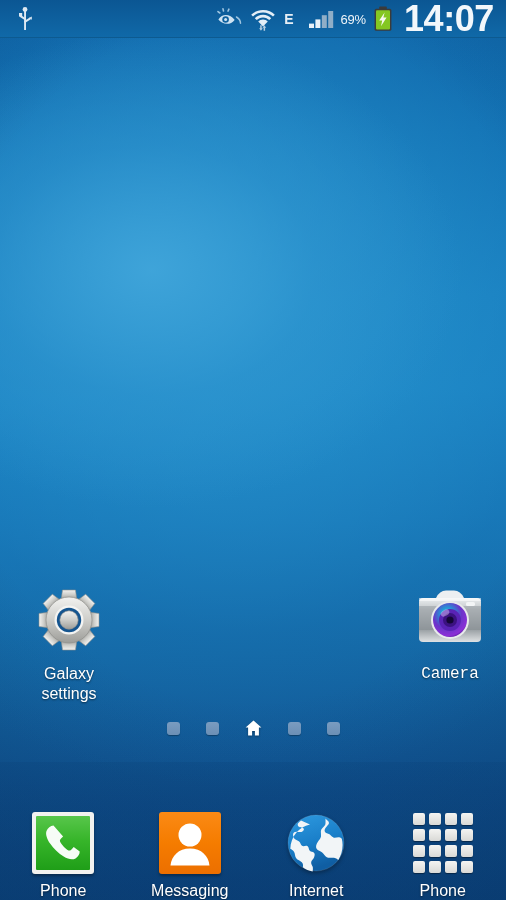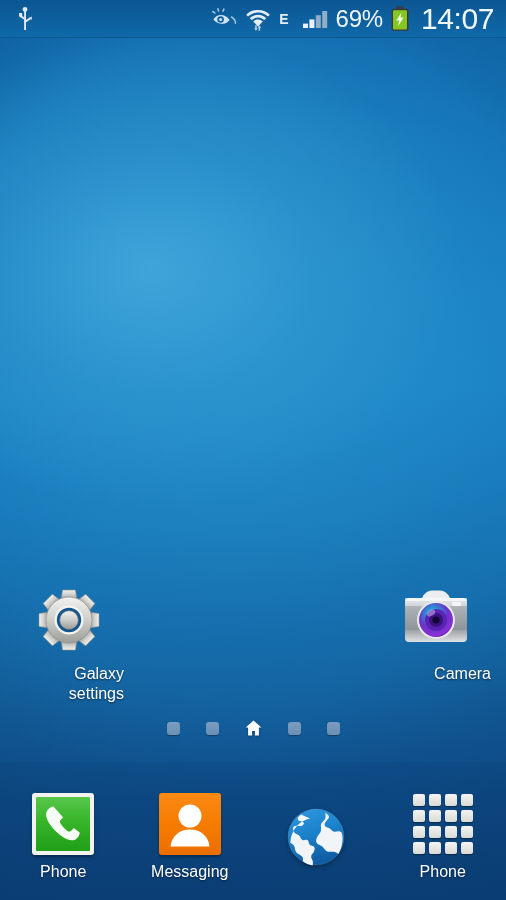--- a/index.html
+++ b/index.html
@@ -62,59 +62,59 @@
   .edge-letter {
     color: #e6eef5;
     font-size: 14px;
     font-weight: bold;
     line-height: 1;
     letter-spacing: 0;
     margin: 0 1px;
   }
   .battery-pct {
     color: #eef4f9;
-    font-size: 24px;
+    font-size: 13px;
     line-height: 1;
     letter-spacing: -0.2px;
     font-weight: 400;
   }
   .clock {
     color: #f2f7fb;
-    font-size: 30px;
+    font-size: 36px;
     line-height: 1;
     letter-spacing: -0.4px;
     margin-left: 4px;
     margin-right: 4px;
-    font-weight: 400;
+    font-weight: 700;
   }
 
   
   .home-icon {
     position: absolute;
     width: 110px;
-    text-align: right;
+    text-align: center;
     cursor: default;
   }
   .home-icon .glyph {
     width: 72px;
     height: 72px;
     margin: 0 auto;
     position: relative;
   }
   .home-icon .label {
     margin-top: 8px;
     color: #ffffff;
     font-size: 16px;
     line-height: 20px;
     text-shadow: 0 1px 2px rgba(0,0,0,0.55);
     white-space: pre-line;
   }
 
   #icon-galaxy-settings { left: 14px; top: 584px; }
-  #icon-camera { left: 381px; top: 584px; }
+  #icon-camera { left: 395px; top: 584px; font-family: Liberation Mono, monospace; }
 
   
   .page-indicator {
     position: absolute;
     left: 0; right: 0;
     top: 720px;
     display: flex;
     justify-content: center;
     align-items: center;
     gap: 26px;
@@ -135,21 +135,21 @@
     filter: drop-shadow(0 1px 1px rgba(0,0,0,0.35));
   }
 
   
   .dock {
     position: absolute;
     left: 0; right: 0;
     bottom: 0;
     height: 126px;
     display: flex;
-    align-items: center;
+    align-items: flex-end;
     padding-top: 12px;
     background: linear-gradient(180deg, rgba(8,62,116,0.22) 0%, rgba(8,58,110,0.38) 100%);
   }
   .dock-item {
     flex: 1 1 0;
     text-align: center;
   }
   .dock-item .glyph {
     width: 62px;
     height: 62px;
@@ -417,20 +417,21 @@
             </linearGradient>
           </defs>
           <circle cx="31" cy="31" r="28" fill="url(#globeGrad)"></circle>
           <g fill="#f2f5f7">
             <path d="M16 8.5 c-2.0 2.0 -4.0 3.0 -3.0 5.2 c1.0 2.2 4.4 1.0 5.6 2.8 c1.0 1.5 -1.0 3.4 -3.0 3.6 c-2.2 0.2 -4.6 -1.2 -6.4 0.2 c-1.6 1.2 -1.4 3.6 -0.4 5.4 c1.0 1.8 3.2 2.4 5.0 3.6 c1.8 1.2 1.6 3.4 3.2 4.4 c1.8 1.2 3.6 -0.6 5.4 0.4 c1.6 0.9 1.0 3.2 2.4 4.6 c1.2 1.2 3.0 0.8 4.2 2.0 c1.2 1.2 0.6 3.2 0.0 4.8 c-0.7 1.8 -2.4 2.6 -2.8 4.4 c-0.4 2.0 1.2 3.4 1.6 5.2 c0.3 1.5 0.1 3.0 -0.2 4.4 c-3.6 -0.6 -7.0 -2.0 -9.8 -4.2 c0.6 -1.8 0.2 -3.6 -1.0 -5.0 c-1.6 -1.8 -4.2 -2.0 -5.6 -4.0 c-1.4 -2.0 -1.0 -4.6 -2.2 -6.6 c-0.9 -1.5 -2.4 -2.2 -3.7 -3.0 c0.5 -12.0 8.5 -22.0 19.7 -24.2 z"></path>
             <path d="M40.5 6.5 c1.0 1.6 3.0 2.2 3.4 4.0 c0.4 1.8 -1.4 3.0 -2.6 4.4 c-1.2 1.4 -2.2 3.2 -1.4 4.8 c0.8 1.6 3.0 1.6 4.6 2.6 c1.6 1.0 2.6 3.0 4.4 3.4 c1.8 0.4 3.6 -0.8 5.4 -0.4 c1.0 0.2 1.8 0.8 2.5 1.5 c0.5 2.0 0.8 4.1 0.8 6.2 c0 5.5 -1.6 10.6 -4.3 14.9 c-1.2 -1.1 -2.7 -1.8 -4.3 -2.1 c-2.4 -0.5 -5.0 0.5 -7.2 -0.6 c-2.0 -1.0 -2.8 -3.4 -4.6 -4.8 c-1.8 -1.4 -4.4 -1.6 -5.6 -3.6 c-1.2 -2.0 -0.2 -4.6 1.0 -6.6 c1.2 -2.0 3.0 -3.6 3.4 -5.8 c0.4 -2.2 -0.6 -4.6 0.2 -6.6 c0.8 -2.0 3.2 -3.0 4.0 -5.0 c0.5 -1.3 0.3 -2.7 0.3 -4.1 z"></path>
           </g>
           <circle cx="31" cy="31" r="28" fill="none" stroke="rgba(255,255,255,0.12)" stroke-width="1"></circle>
         </svg>
       </div>
+      <div class="label">Internet</div>
     </div>
 
 
     <div class="dock-item">
       <div class="glyph">
         <div class="apps-grid">
           <span class="apps-cell"></span>
           <span class="apps-cell"></span>
           <span class="apps-cell"></span>
           <span class="apps-cell"></span>

